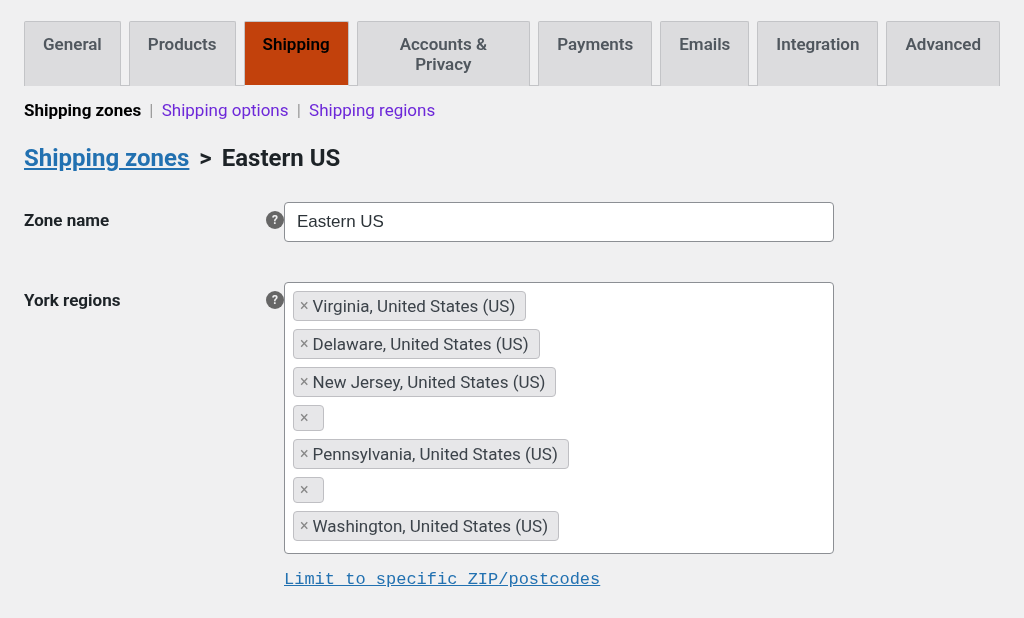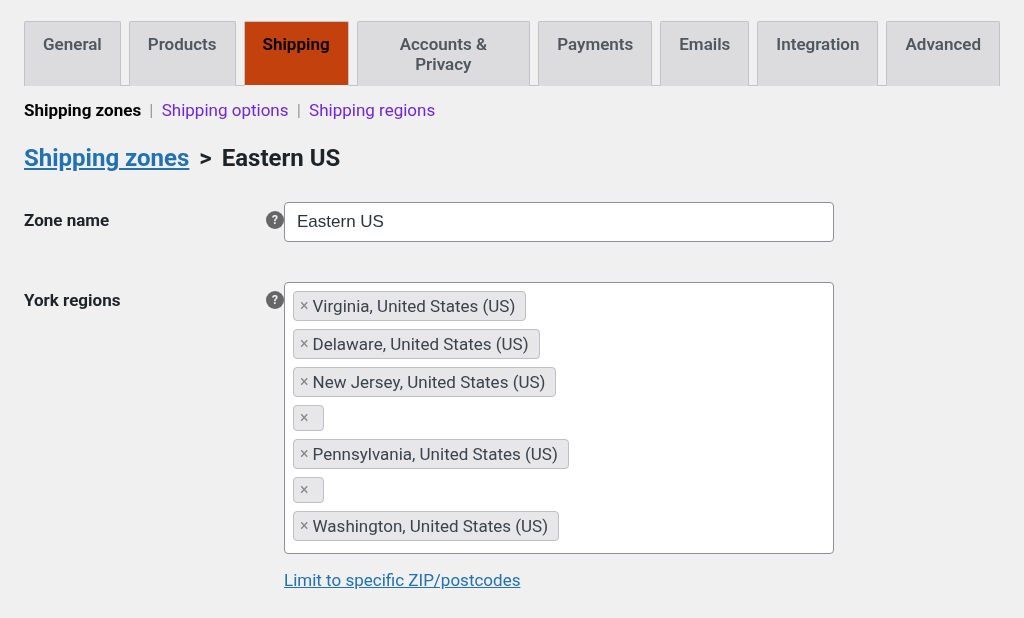--- a/index.html
+++ b/index.html
@@ -145,20 +145,21 @@
     cursor: pointer;
     line-height: 1;
   }
   .limit-link {
     display: inline-block;
     margin-top: 16px;
     color: #2271b1;
     text-decoration: underline;
     font-size: 17px;
     cursor: pointer;
+    font-family: Liberation Mono, monospace;
   }
 </style>
 </head>
 <body>
 
 <div class="wrap">
 
   <div class="nav-tab-wrapper">
     <div class="nav-tab">General</div>
     <div class="nav-tab">Products</div>

